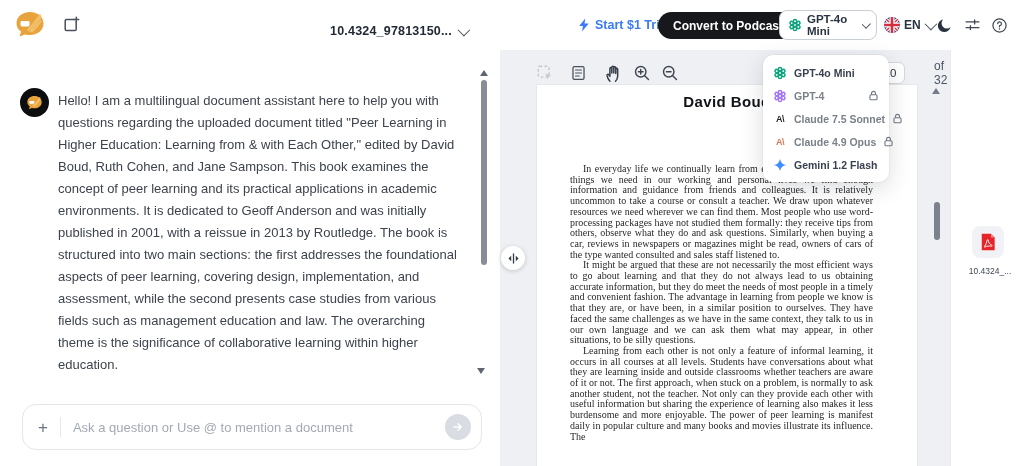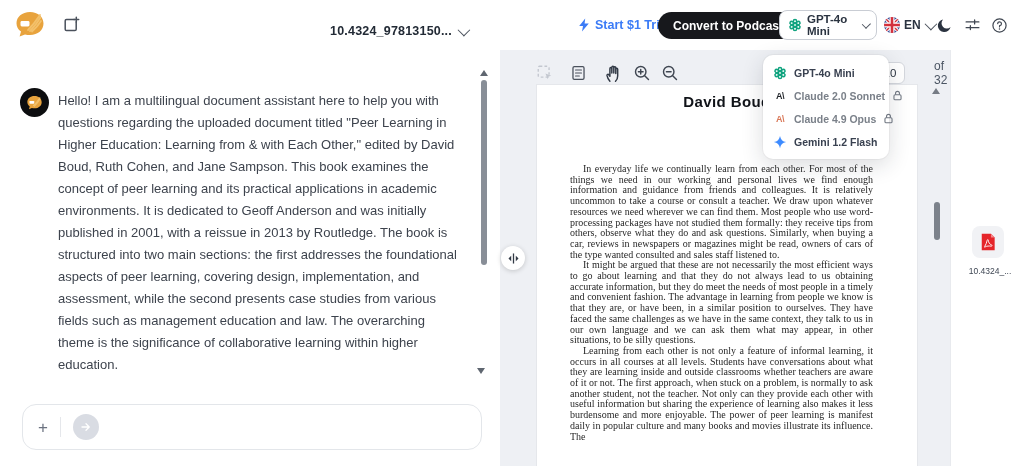--- a/index.html
+++ b/index.html
@@ -183,20 +183,21 @@
 
     </div>
 
     <div class="tri-up"></div>
     <div class="chat-scroll-thumb"></div>
     <div class="tri-down"></div>
 
     <div class="input-bar">
       <span class="plus">+</span>
       <span class="vsep"></span>
+      <input class="chat-input" type="text" placeholder="Ask a question or Use @ to mention a document" style="">
       <button class="send-btn">
         <svg width="12" height="12" viewBox="0 0 24 24">
           <path d="M4 12 H18 M12 5.5 L18.5 12 L12 18.5" fill="none" stroke="#fff" stroke-width="2.6" stroke-linecap="round" stroke-linejoin="round"></path>
         </svg>
       </button>
     </div>
   </div>
 
   <div class="viewer">
 
@@ -260,24 +261,40 @@
       <svg class="mi-icon" viewBox="0 0 24 24">
         <g fill="none" stroke="#10a37f" stroke-width="2.6">
           <rect x="9.2" y="2.5" width="5.6" height="19" rx="2.8"></rect>
           <rect x="9.2" y="2.5" width="5.6" height="19" rx="2.8" transform="rotate(60 12 12)"></rect>
           <rect x="9.2" y="2.5" width="5.6" height="19" rx="2.8" transform="rotate(120 12 12)"></rect>
         </g>
       </svg>
       <span class="mi-label">GPT-4o Mini</span>
     </div>
 
+    <div class="menu-item locked">
+      <svg class="mi-icon" viewBox="0 0 24 24">
+        <g fill="none" stroke="#a678f0" stroke-width="2.6">
+          <rect x="9.2" y="2.5" width="5.6" height="19" rx="2.8"></rect>
+          <rect x="9.2" y="2.5" width="5.6" height="19" rx="2.8" transform="rotate(60 12 12)"></rect>
+          <rect x="9.2" y="2.5" width="5.6" height="19" rx="2.8" transform="rotate(120 12 12)"></rect>
+        </g>
+      </svg>
+      <span class="mi-label">GPT-4</span>
+      <span class="mi-lock">
+        <svg width="11" height="11" viewBox="0 0 14 14">
+            <rect x="2.5" y="6" width="9" height="6.5" rx="1.5" fill="none" stroke="#6f7680" stroke-width="1.4"></rect>
+            <path d="M4.5 6 V4.3 A2.5 2.5 0 0 1 9.5 4.3 V6" fill="none" stroke="#6f7680" stroke-width="1.4"></path>
+          </svg>
+      </span>
+    </div>
 
     <div class="menu-item locked">
       <span class="mi-icon anthropic" style="color:#1f2328">A\</span>
-      <span class="mi-label">Claude 2.0 Sonnet</span>
+      <span class="mi-label">Claude 7.5 Sonnet</span>
       <span class="mi-lock">
         <svg width="11" height="11" viewBox="0 0 14 14">
             <rect x="2.5" y="6" width="9" height="6.5" rx="1.5" fill="none" stroke="#6f7680" stroke-width="1.4"></rect>
             <path d="M4.5 6 V4.3 A2.5 2.5 0 0 1 9.5 4.3 V6" fill="none" stroke="#6f7680" stroke-width="1.4"></path>
           </svg>
       </span>
     </div>
 
     <div class="menu-item locked">
       <span class="mi-icon anthropic" style="color:#d97757">A\</span>

